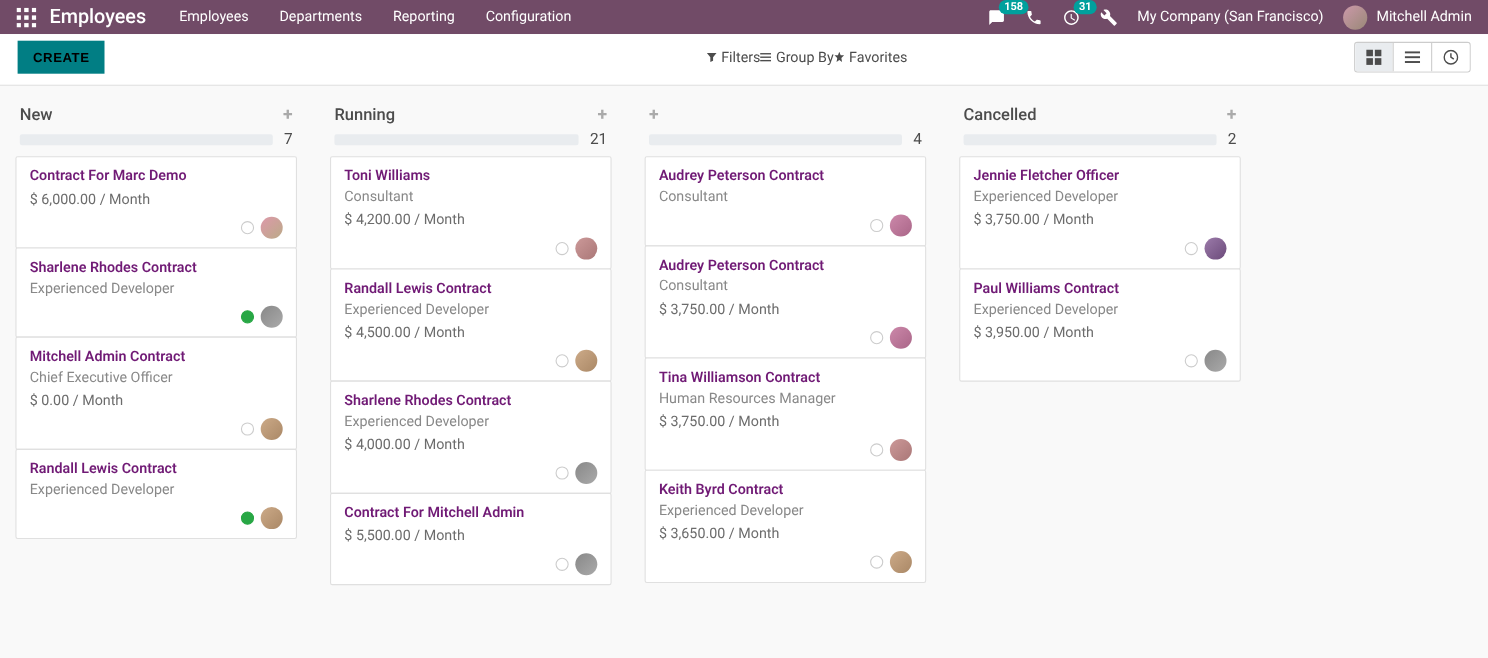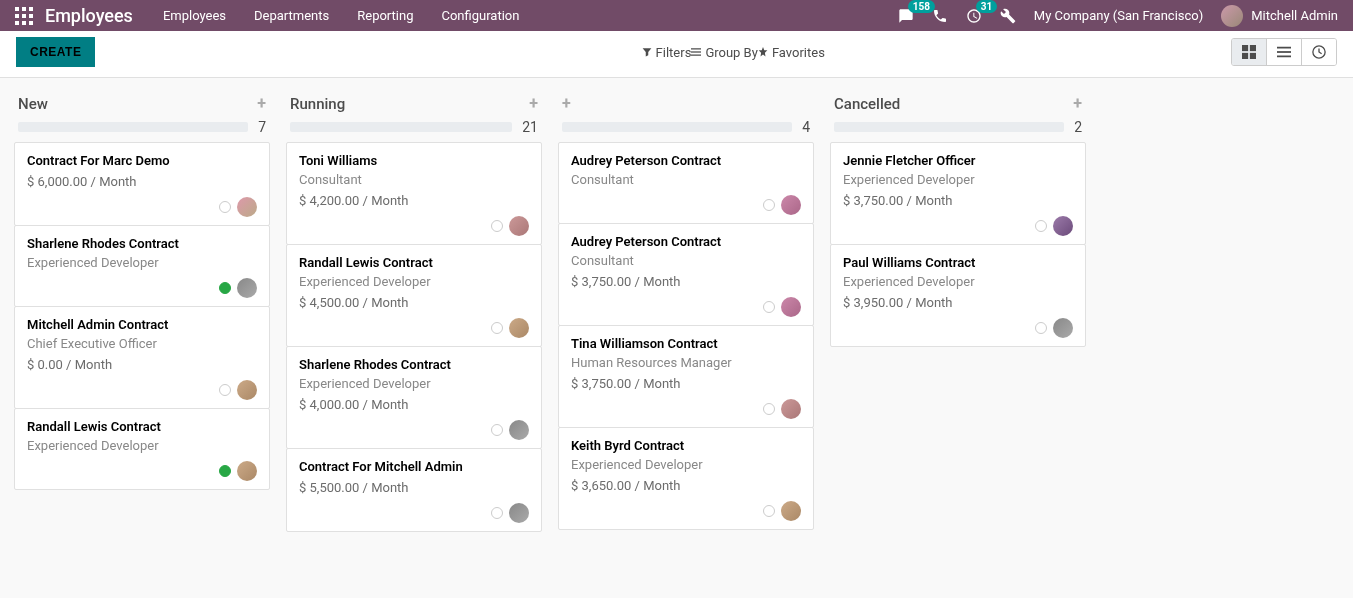--- a/index.html
+++ b/index.html
@@ -40,32 +40,32 @@
     .cp-filters { margin-left: auto; display: flex; color: #4c4c4c; margin-right: auto; padding-left: 140px;}
     .cp-filters .filter-item { display: flex; align-items: center; gap: 4px; cursor: pointer; font-size: 13px; }
     .cp-filters svg { width: 10px; height: 10px; fill: #4c4c4c; }
     .view-switcher { display: flex; border: 1px solid #ccc; border-radius: 3px; overflow: hidden; }
     .view-switcher .vs-btn { padding: 6px 10px; cursor: pointer; background: #fff; display: flex; align-items: center; }
     .view-switcher .vs-btn.active { background: #e9ecef; }
     .view-switcher .vs-btn svg { width: 14px; height: 14px; fill: #4c4c4c; }
     .view-switcher .vs-btn + .vs-btn { border-left: 1px solid #ccc; }
     
     
-    .kanban { display: flex; padding: 10px 6px; gap: 0; align-items: flex-start; }
+    .kanban { display: flex; padding: 10px 6px; gap: 14px; align-items: flex-start; }
     .kanban-col { width: 272px; padding: 0 8px; }
     .kanban-header { display: flex; align-items: center; padding: 6px 4px 4px; }
     .kanban-header .col-title { font-size: 15px; font-weight: 500; color: #4c4c4c; flex: 1; }
     .kanban-header .col-add { color: #aaa; cursor: pointer; font-size: 16px; font-weight: bold; }
     .kanban-progress-row { display: flex; align-items: center; gap: 10px; padding: 2px 4px 8px; }
     .kanban-progress { flex: 1; height: 10px; background: #e9ecef; border-radius: 2px; }
     .kanban-count { font-size: 14px; color: #4c4c4c; }
     
     .kanban-card { background: #fff; border: 1px solid #e0e0e0; border-radius: 2px; padding: 10px 12px 8px; margin-bottom: 0px; margin-top:-1px; cursor: pointer; position: relative; min-height: 68px; }
     .kanban-card + .kanban-card { }
-    .card-title { font-weight: 600; color: #000000; margin-bottom: 4px; font-size: 13px; }
+    .card-title { font-weight: 600; color: #701a75; margin-bottom: 4px; font-size: 13px; }
     .card-sub { color: #888; font-size: 13px; margin-bottom: 4px; }
     .card-wage { color: #6c6c6c; font-size: 13px; margin-top: 6px; }
     .card-footer { display: flex; justify-content: flex-end; align-items: center; gap: 6px; margin-top: 8px; }
     .status-dot { width: 12px; height: 12px; border-radius: 50%; border: 1px solid #ccc; background: #fff; }
     .status-dot.green { background: #28a745; border-color:#28a745; }
     .mini-avatar { width: 20px; height: 20px; border-radius: 50%; }
     .mini-avatar.a1 { background: linear-gradient(135deg,#d9a,#ba8); }
     .mini-avatar.a2 { background: linear-gradient(135deg,#9c7baa,#6b4a7a); }
     .mini-avatar.a3 { background: linear-gradient(135deg,#c99,#a77); }
     .mini-avatar.a4 { background: linear-gradient(135deg,#888,#aaa); }

